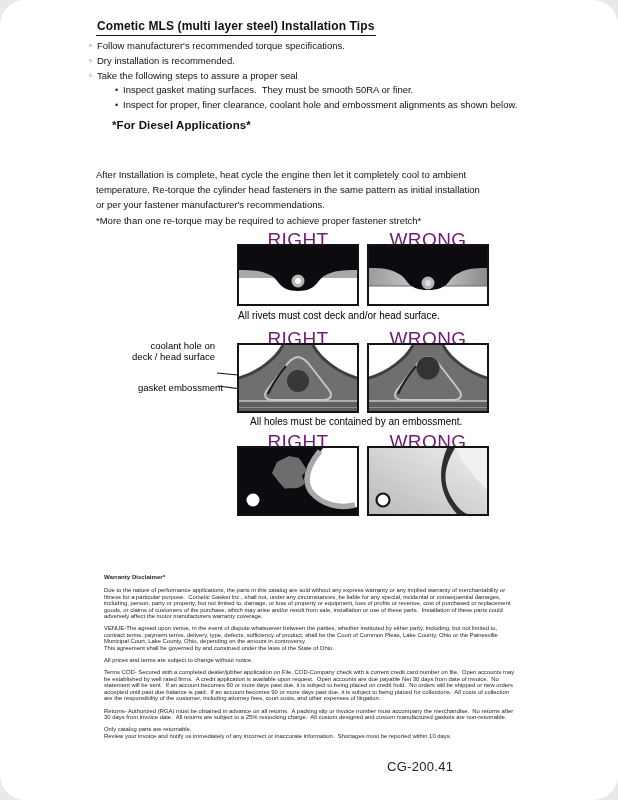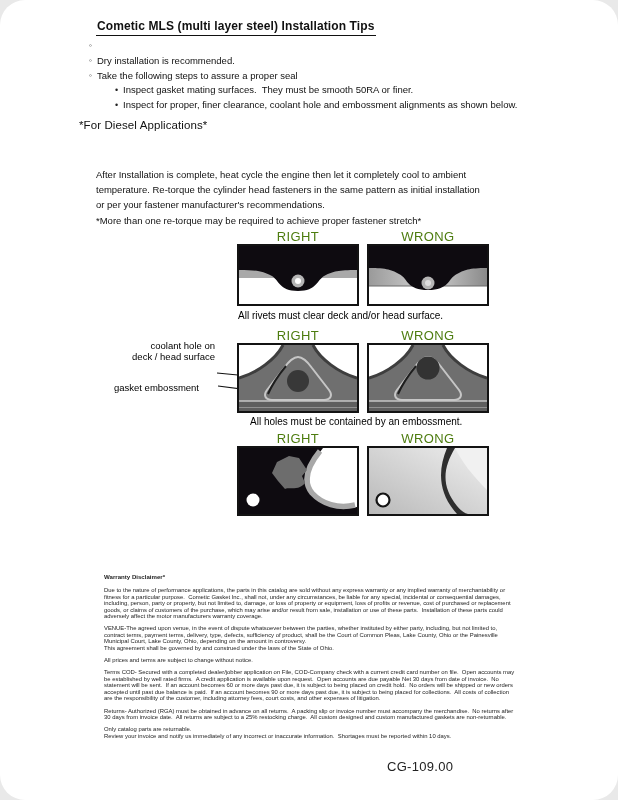--- a/index.html
+++ b/index.html
@@ -18,52 +18,53 @@
     left:96px;top:19px;font-size:12px;font-weight:bold;
     border-bottom:1.6px solid #111;padding:0 2px 2px 1px;letter-spacing:.1px;
   }
   .body-txt{font-size:9.5px;line-height:14.8px;}
   .bullets{left:89px;top:39px;width:500px;}
   .bullet{display:flex;}
   .bullet .mark{width:8px;flex:0 0 8px;font-size:8px;line-height:14.8px;color:#222;}
   .bullet.sub{margin-left:26px;}
   .bullet.sub .mark{font-size:9px;}
 
-  .diesel-h{left:79px;top:119px;font-size:11.5px;font-weight:normal;letter-spacing:.1px;}
+  .diesel-h{left:112px;top:119px;font-size:11.5px;font-weight:bold;letter-spacing:.1px;}
   .para{left:96px;width:490px;}
   .p1{top:136px;}
   .p2{top:168px;}
   .note{top:214px;}
 
-  .rw-label{width:122px;text-align:center;font-size:13px;letter-spacing:.4px;color:#4d7c0f;}
+  .rw-label{width:122px;text-align:center;font-size:19px;letter-spacing:.4px;color:#701a75;}
   .imgbox{position:absolute;border:2px solid #131313;background:#fff;line-height:0;}
   .imgbox svg{display:block;}
   .caption{font-size:10px;color:#000;line-height:11.8px;}
 
   .side-label{font-size:9.5px;line-height:11px;text-align:right;color:#000;}
   .lbl-coolant{left:112px;top:340px;width:103px;}
-  .lbl-emboss{left:84px;top:382px;width:115px;}
+  .lbl-emboss{left:108px;top:382px;width:115px;}
   .leader{left:216px;top:366px;}
 
   .fineprint{left:104px;top:574px;width:414px;font-size:5.9px;line-height:6.5px;color:#1d1d1d;}
   .fineprint .fp-h{font-weight:bold;font-size:6.1px;margin:0 0 6.5px 0;}
   .fineprint p{margin:0 0 5.8px 0;}
 
   .doc-code{left:387px;top:759px;font-size:13px;color:#222;letter-spacing:.3px;}
 </style>
 </head>
 <body>
 
 <div class="page">
 
   <div class="abs title">Cometic MLS (multi layer steel) Installation Tips</div>
 
   <div class="abs bullets body-txt">
     <div class="bullet">
       <span class="mark">◦</span>
+      <span class="prewrap">Follow manufacturer's recommended torque specifications.</span>
     </div>
     <div class="bullet">
       <span class="mark">◦</span>
       <span class="prewrap">Dry installation is recommended.</span>
     </div>
     <div class="bullet">
       <span class="mark">◦</span>
       <span class="prewrap">Take the following steps to assure a proper seal</span>
     </div>
     <div class="bullet sub">
@@ -106,21 +107,21 @@
       </defs>
       <rect x="0" y="0" width="118" height="58" fill="#ffffff"></rect>
       <rect x="0" y="22" width="118" height="18" fill="url(#g-r1w)"></rect>
       <line x1="0" y1="40" x2="118" y2="40" stroke="#6a6a6a" stroke-width="1"></line>
       <path d="M0,0 H118 V22 C100,22 95,24 87,28.5 C79,33 80,44 59,44 C38,44 39,33 31,28.5 C23,24 18,22 0,22 Z" fill="#0e0b10"></path>
       <circle cx="59" cy="37" r="6.5" fill="#b5b5b5"></circle>
       <circle cx="59" cy="37" r="3" fill="#dedede"></circle>
     </svg>
   </div>
 
-  <div class="abs caption" style="left:238px;top:310px;">All rivets must clear deck and/or head surface.</div>
+  <div class="abs caption" style="left:238px;top:310px;">All rivets must cost deck and/or head surface.</div>
 
   <div class="abs rw-label" style="left:237px;top:328px;">RIGHT</div>
   <div class="abs rw-label" style="left:367px;top:328px;">WRONG</div>
 
   <div class="abs side-label preline lbl-coolant">coolant hole on
 deck / head surface</div>
   <div class="abs side-label lbl-emboss">gasket embossment</div>
 
   <svg class="abs leader" width="78" height="30" viewBox="0 0 78 30">
     <line x1="1" y1="7" x2="74" y2="14" stroke="#111" stroke-width="1.2"></line>
@@ -195,15 +196,15 @@
     <p class="prewrap">Due to the nature of performance applications, the parts in this catalog are sold without any express warranty or any implied warranty of merchantability or fitness for a particular purpose.  Cometic Gasket Inc., shall not, under any circumstances, be liable for any special, incidental or consequential damages, including, person, party or property, but not limited to, damage, or loss of property or equipment, loss of profits or revenue, cost of purchased or replacement goods, or claims of customers of the purchase, which may arise and/or result from sale, installation or use of these parts.  Installation of these parts could adversely affect the motor manufacturers warranty coverage.</p>
     <p class="prewrap">VENUE-The agreed upon venue, in the event of dispute whatsoever between the parties, whether instituted by either party, including, but not limited to, contract terms, payment terms, delivery, type, defects, sufficiency of product, shall be the Court of Common Pleas, Lake County, Ohio or the Painesville Municipal Court, Lake County, Ohio, depending on the amount in controversy.
 This agreement shall be governed by and construed under the laws of the State of Ohio.</p>
     <p class="prewrap">All prices and terms are subject to change without notice.</p>
     <p class="prewrap">Terms COD- Secured with a completed dealer/jobber application on File, COD-Company check with a current credit card number on file.  Open accounts may be established by well rated firms.  A credit application is available upon request.  Open accounts are due payable Net 30 days from date of invoice.  No statement will be sent.  If an account becomes 60 or more days past due, it is subject to being placed on credit hold.  No orders will be shipped or new orders accepted until past due balance is paid.  If an account becomes 90 or more days past due, it is subject to being placed for collections.  All costs of collection are the responsibility of the customer, including attorney fees, court costs, and other expenses of litigation.</p>
     <p class="prewrap">Returns- Authorized (RGA) must be obtained in advance on all returns.  A packing slip or invoice number must accompany the merchandise.  No returns after 30 days from invoice date.  All returns are subject to a 25% restocking charge.  All custom designed and custom manufactured gaskets are non-returnable.</p>
     <p class="prewrap">Only catalog parts are returnable.
 Review your invoice and notify us immediately of any incorrect or inaccurate information.  Shortages must be reported within 10 days.</p>
   </div>
 
-  <div class="abs doc-code">CG-109.00</div>
+  <div class="abs doc-code">CG-200.41</div>
 
 </div>
 
 </body></html>

